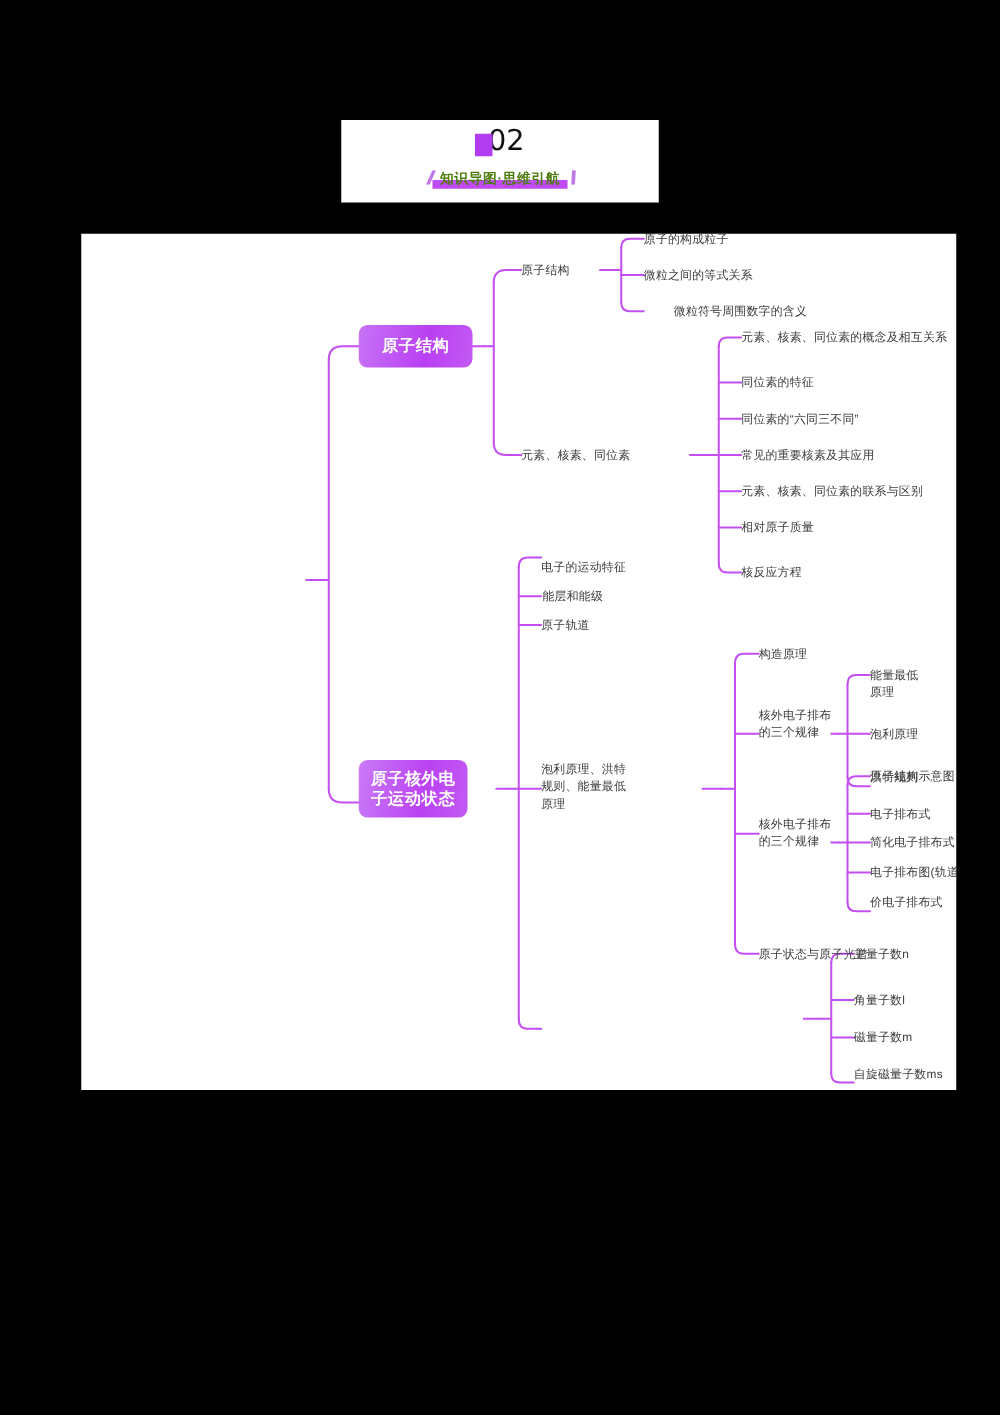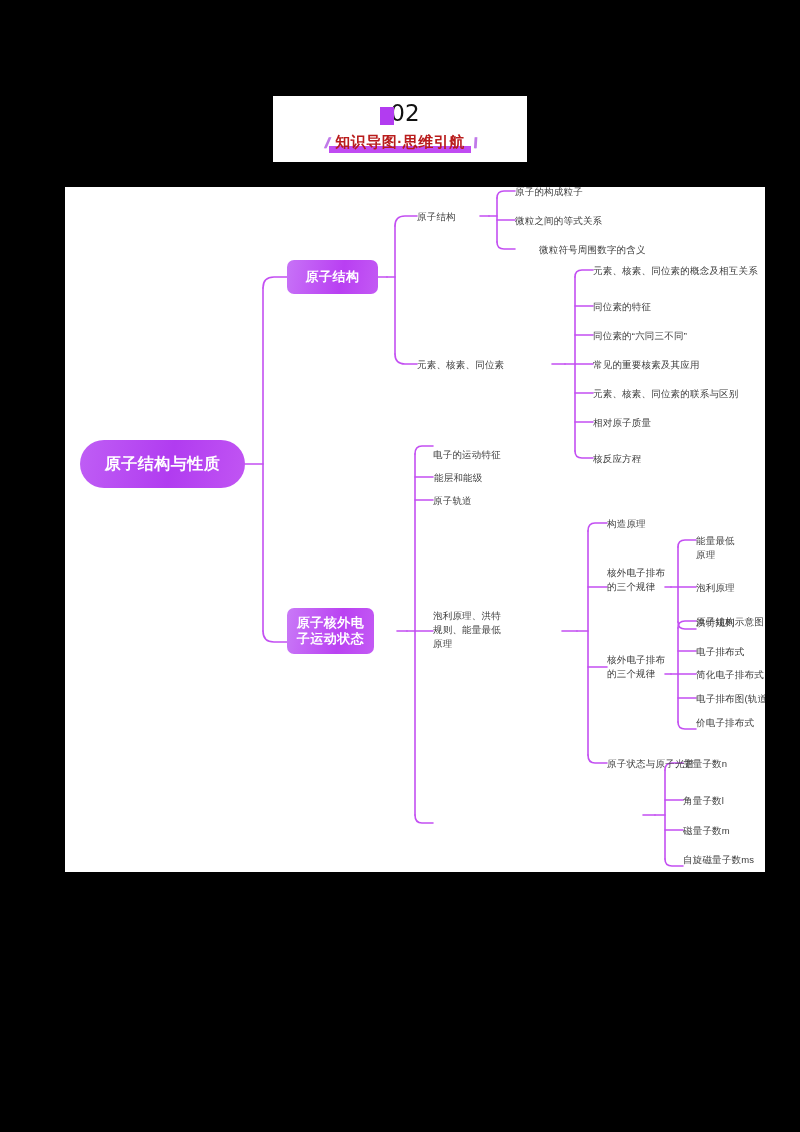--- a/index.html
+++ b/index.html
@@ -29,21 +29,21 @@
   .hdr-title-wrap{
     position:absolute;left:0;top:31px;width:254px;height:30px;
     display:flex;align-items:center;justify-content:center;gap:5px;
   }
   .slash{
     color:#c07ae8;font-size:15px;font-weight:700;letter-spacing:-3px;
     transform:skewX(-14deg);display:inline-block;
   }
   .hdr-title{
     position:relative;display:inline-block;
-    font-size:15px;font-weight:700;color:#b91c1c;letter-spacing:.5px;
+    font-size:11px;font-weight:700;color:#4d7c0f;letter-spacing:.5px;
     padding:0 3px;z-index:2;
   }
   .hdr-title::after{
     content:"";position:absolute;left:-3px;right:-3px;bottom:-1px;height:7px;
     background:#c04bf2;z-index:-1;
   }
 
   
   .canvas{
     position:absolute;left:65px;top:187px;width:700px;height:685px;
@@ -171,23 +171,20 @@
         <path d="M578 628 H590"></path>
         <path d="M590 628 H600"></path>
         <path d="M600 583 V672"></path>
         <path d="M600 583 Q600 576 607 576 H618"></path>
         <path d="M600 613 H618"></path>
         <path d="M600 643 H618"></path>
         <path d="M600 672 Q600 679 607 679 H618"></path>
       </g>
     </svg>
 
-    <div class="node node-root">
-      <span>原子结构与性质</span>
-    </div>
 
     <div class="node node-b1">
       <span>原子结构</span>
     </div>
 
     <div class="node node-b2">
       <span>原子核外电子运动状态</span>
     </div>
 
     <div class="lbl l2" style="left:352px;top:23px;">原子结构</div>

